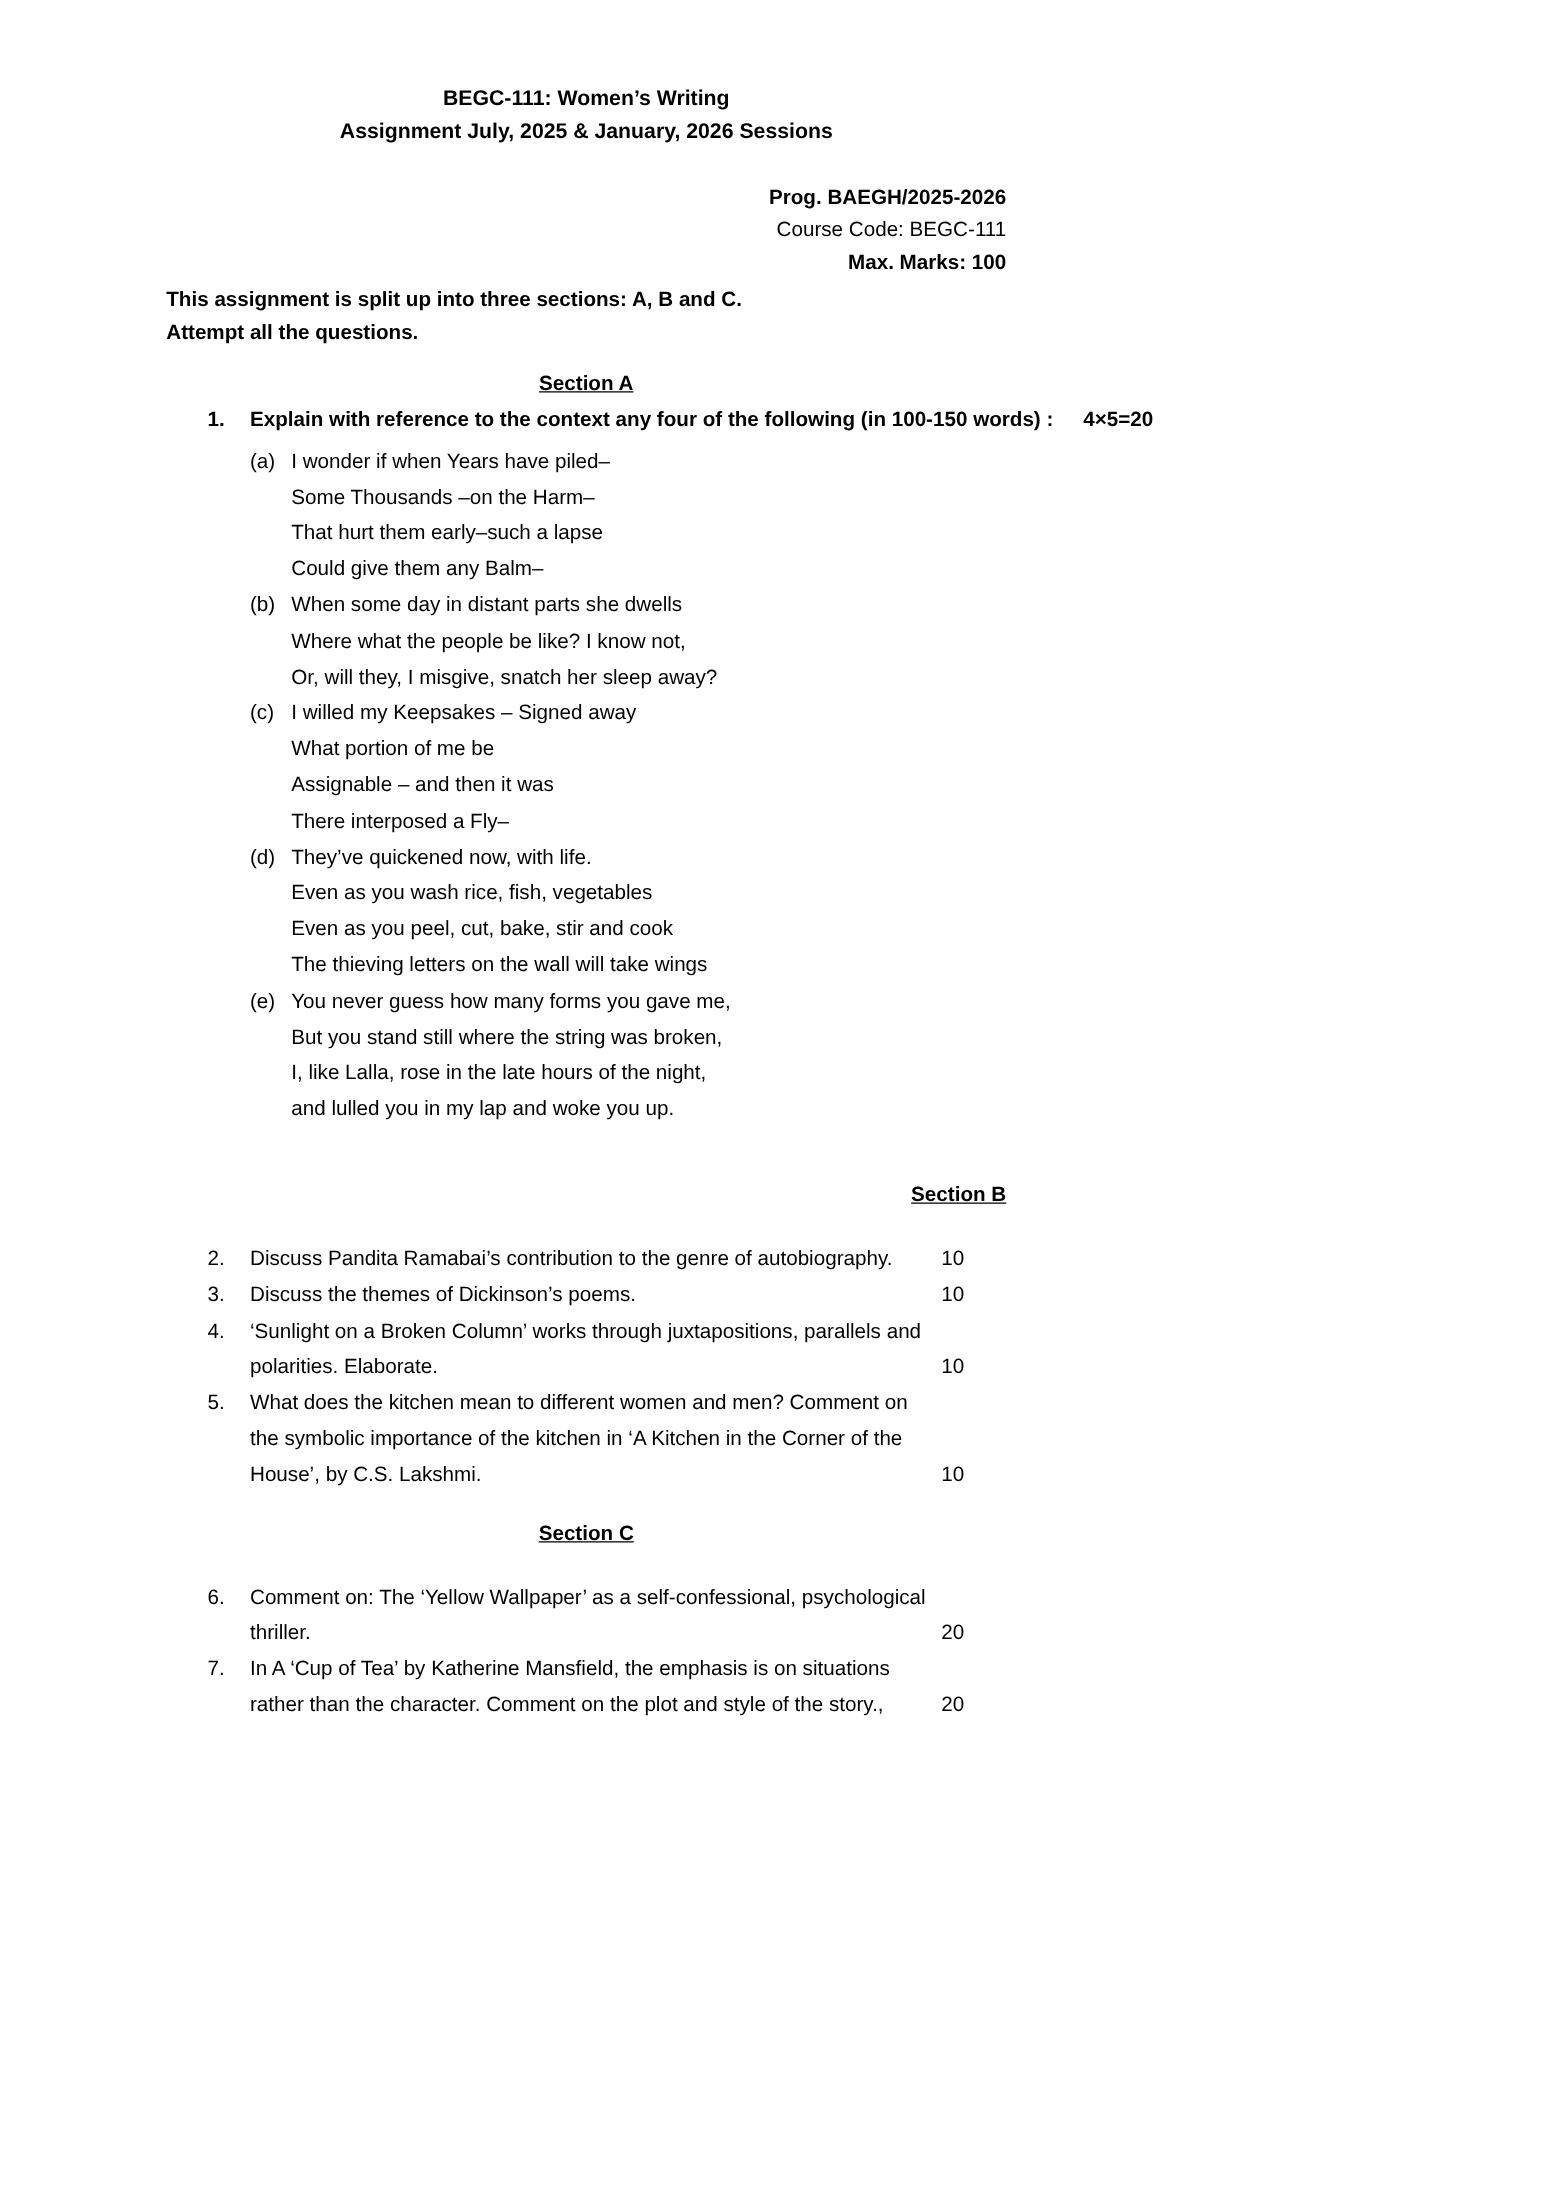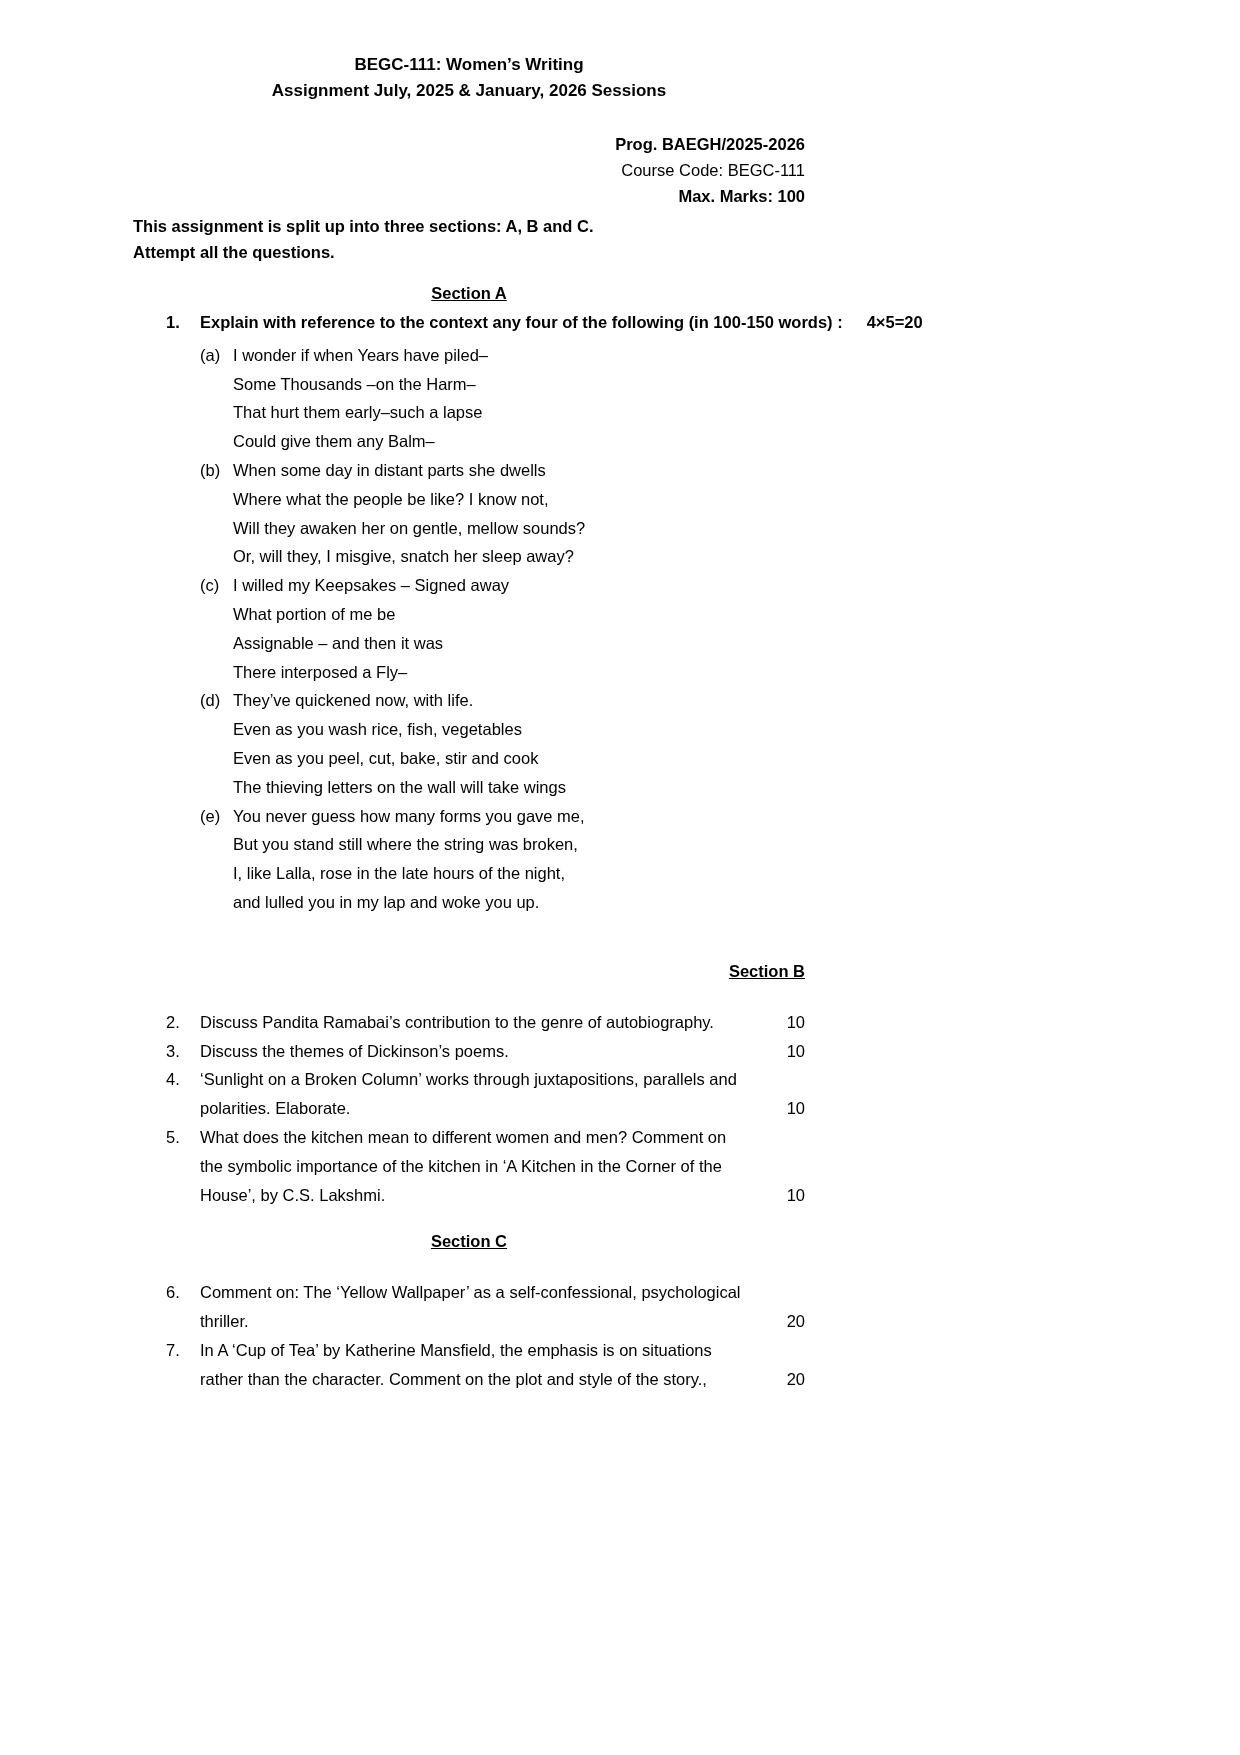--- a/index.html
+++ b/index.html
@@ -6,21 +6,21 @@
   html, body { background: #ffffff; }
   body {
     width: 1240px;
     font-family: "Liberation Sans", sans-serif;
     color: #000000;
   }
   .page {
     width: 1040px;
     min-height: 1755px;
     background: #ffffff;
-    padding: 52px 235px 60px 133px;
+    padding: 66px 235px 60px 133px;
     position: relative;
   }
   .bold { font-weight: bold; }
 
   
   .doc-header {
     text-align: center;
     font-weight: bold;
     font-size: 17px;
     line-height: 26px;
@@ -64,21 +64,21 @@
     font-size: 16.5px;
     line-height: 28.8px;
   }
   .q-num { flex: none; width: 34px; }
   .q-text { flex: 1 1 auto; max-width: 710px; }
   .q-marks {
     flex: none;
     margin-left: auto;
     min-width: 52px;
     align-self: flex-end;
-    text-align: right;
+    text-align: left;
   }
 
   
   .q1-body { flex: 1 1 auto; }
   .q1-head { display: flex; gap: 24px; }
   .q1-title { white-space: nowrap; }
   .q1-head .q-marks { margin-left: auto; align-self: flex-end; }
 
   .poem-item { display: flex; }
   .poem-item.first { margin-top: 4px; }
@@ -126,21 +126,20 @@
           <div>That hurt them early–such a lapse</div>
           <div>Could give them any Balm–</div>
         </div>
       </div>
 
       <div class="poem-item">
         <div class="poem-label">(b)</div>
         <div class="poem-lines">
           <div>When some day in distant parts she dwells</div>
           <div>Where what the people be like? I know not,</div>
-          <div>Will they awaken her on gentle, mellow sounds?</div>
           <div>Or, will they, I misgive, snatch her sleep away?</div>
         </div>
       </div>
 
       <div class="poem-item">
         <div class="poem-label">(c)</div>
         <div class="poem-lines">
           <div>I willed my Keepsakes – Signed away</div>
           <div>What portion of me be</div>
           <div>Assignable – and then it was</div>

